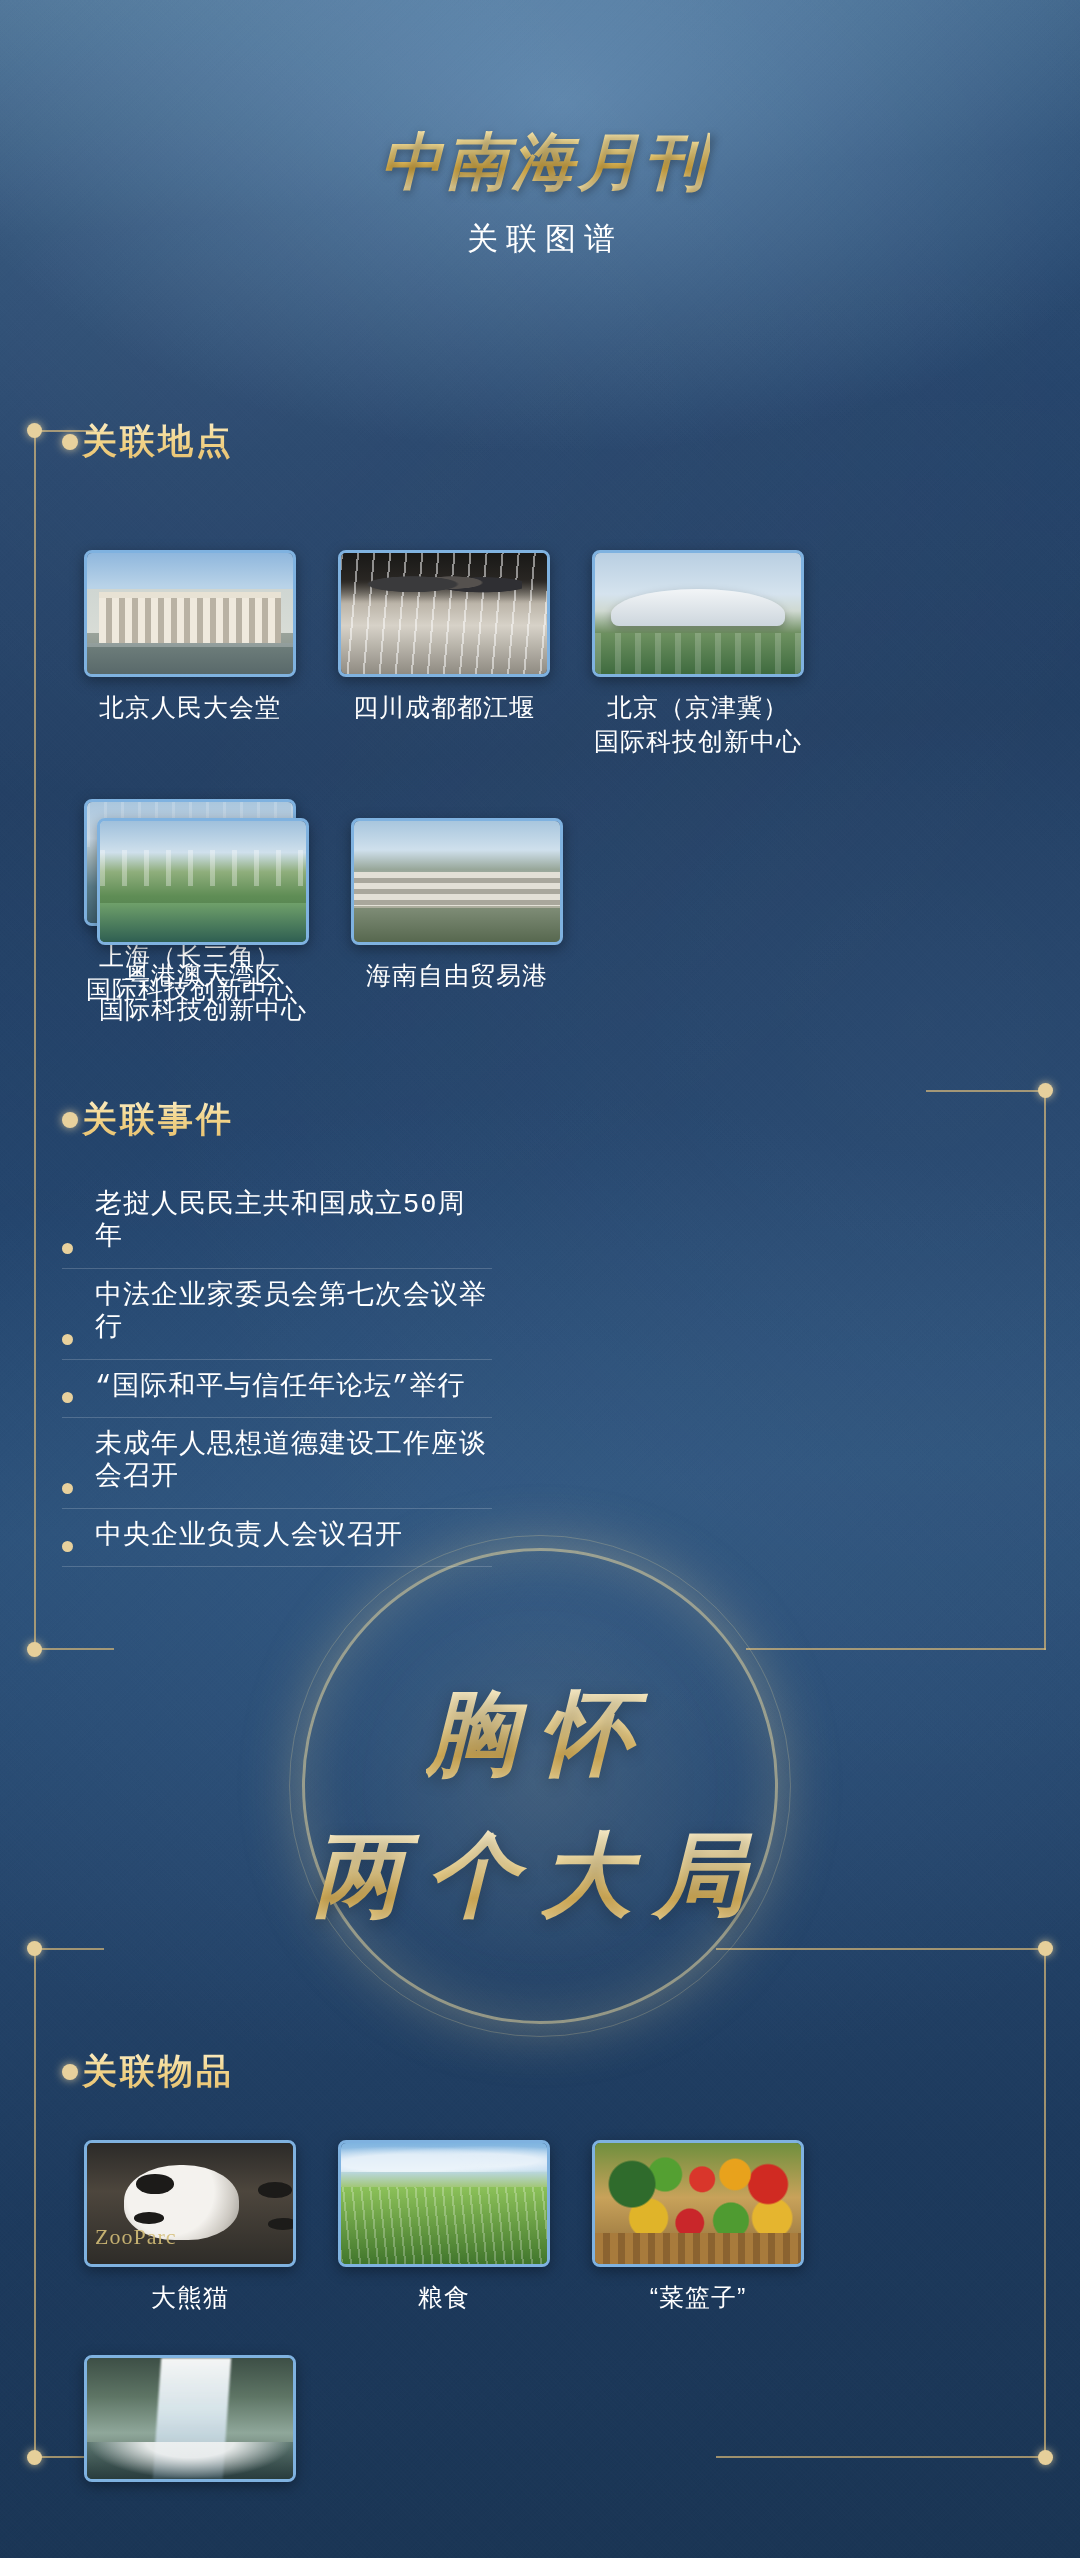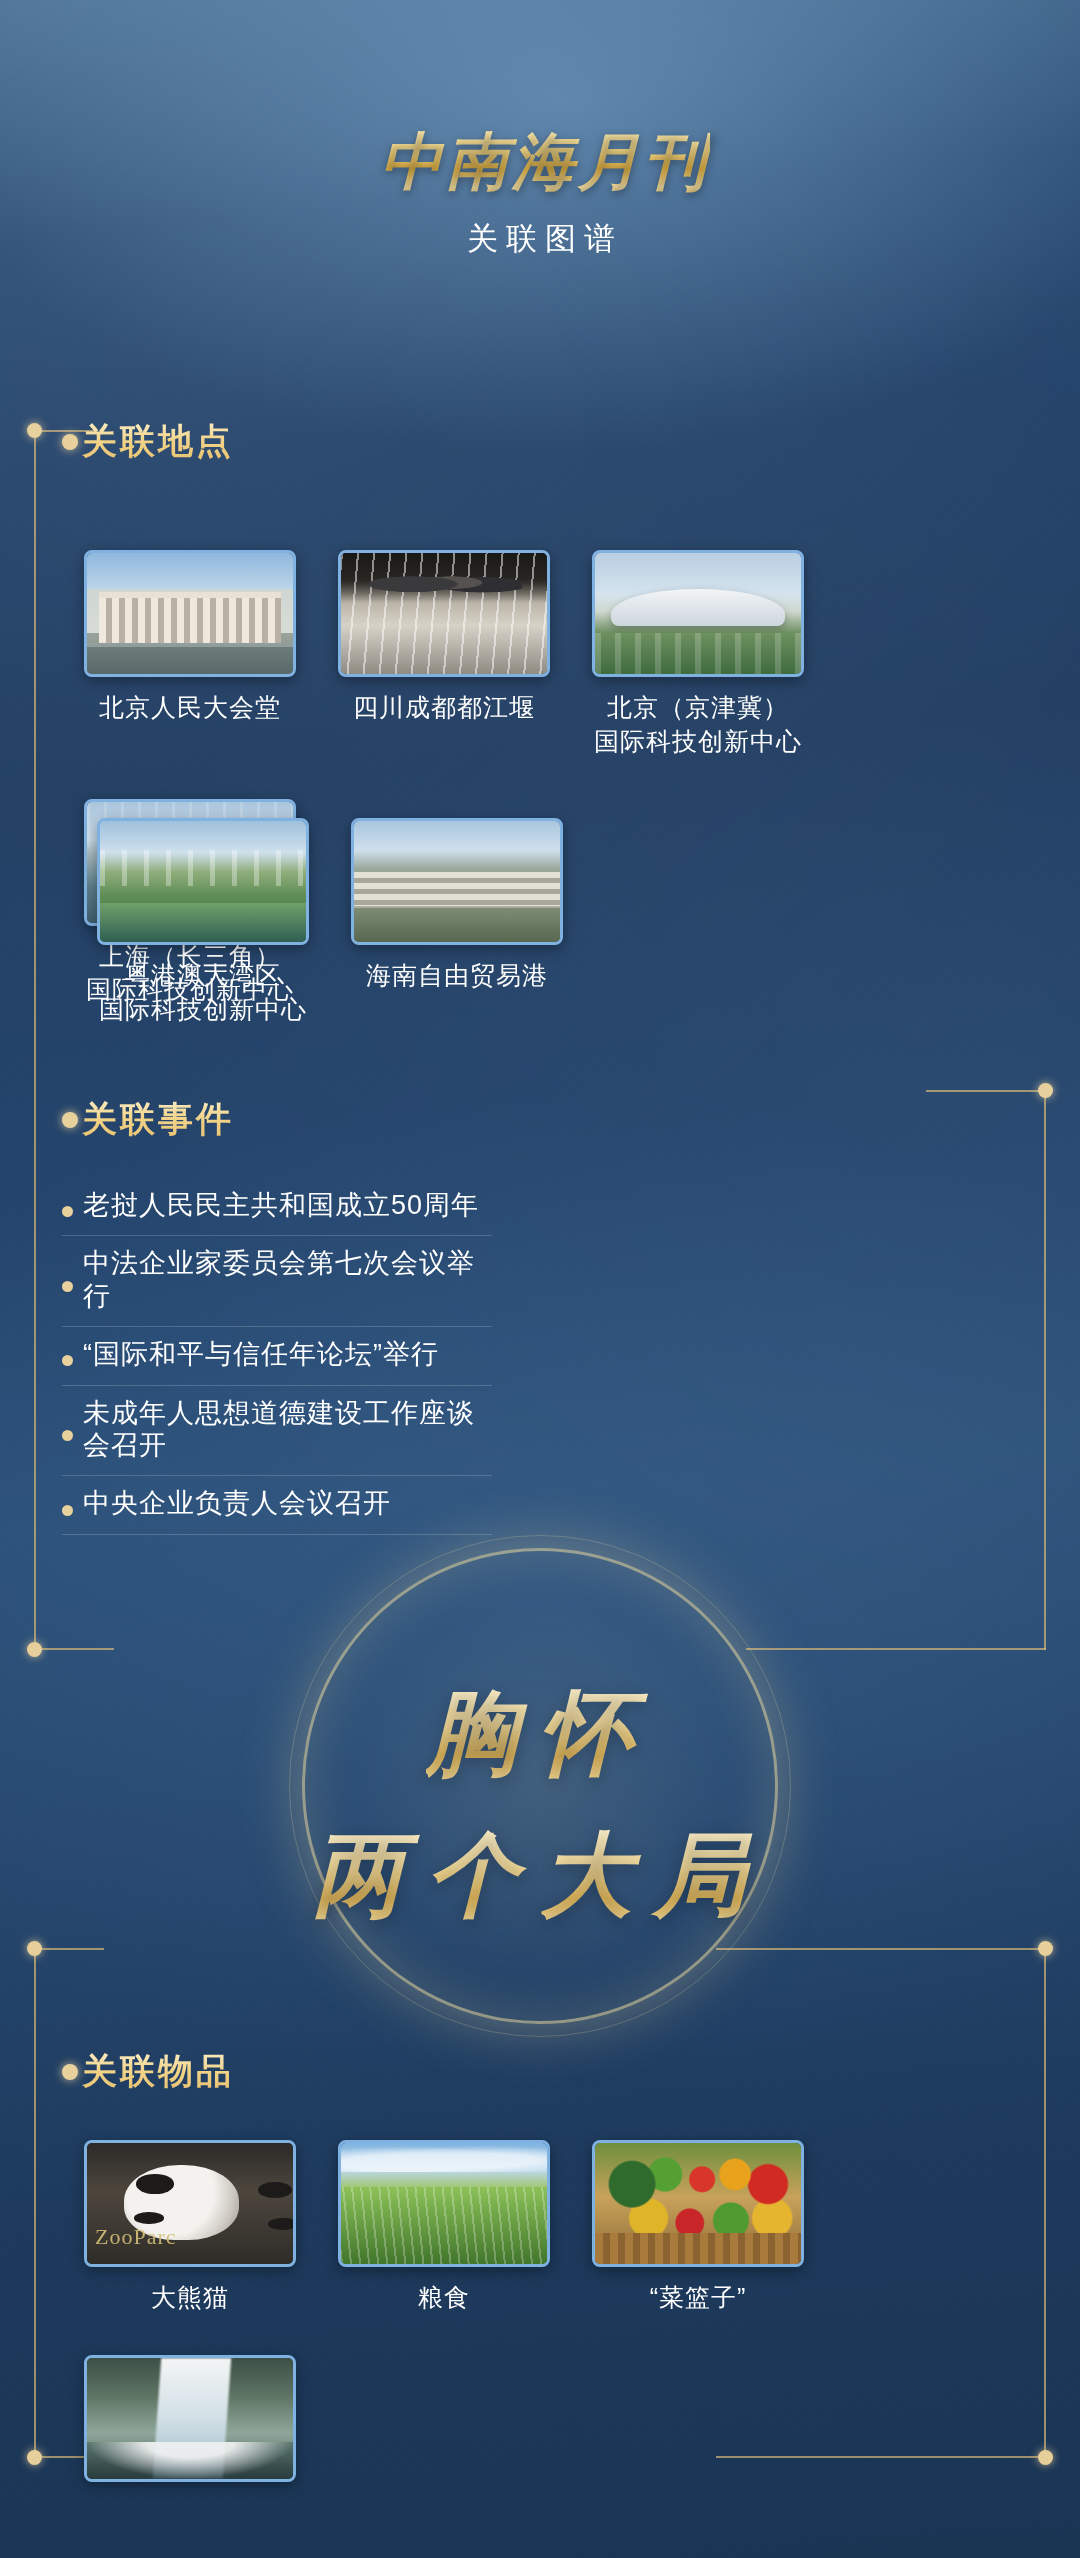--- a/index.html
+++ b/index.html
@@ -402,25 +402,26 @@
                 linear-gradient(180deg, rgba(60,90,90,.5), rgba(30,50,55,.7));
   }
 
   
   .events {
     position: absolute;
     z-index: 6;
   }
   .event-item {
     display: flex;
-    align-items: center;
-    gap: 10px;
+    align-items: flex-end;
+    gap: 22px;
     padding: 11px 0 14px 0;
     border-bottom: 1px solid rgba(255,255,255,0.18);
     width: 430px;
+    font-family: Liberation Mono, monospace;
   }
   .event-item .bullet {
     width: 11px; height: 11px;
     border-radius: 50%;
     background: #e8d19d;
     margin-top: 13px;
     flex: none;
   }
   .event-item .ev-text {
     font-size: 27px;

